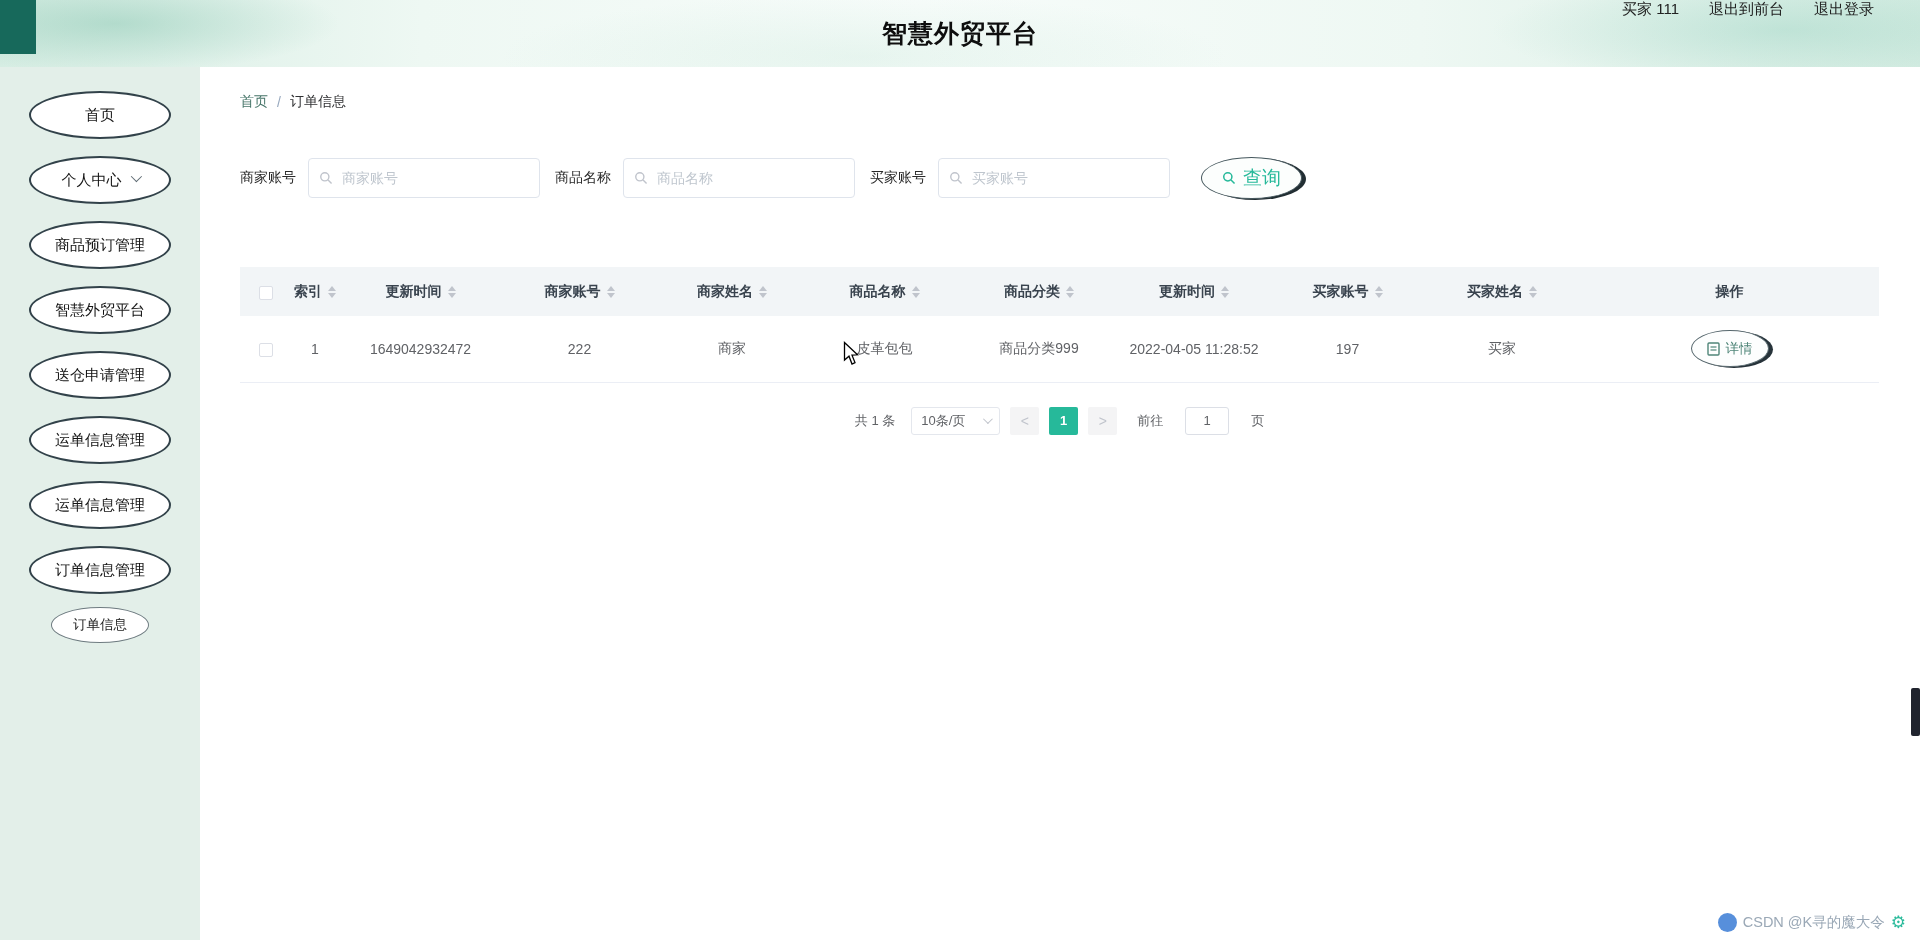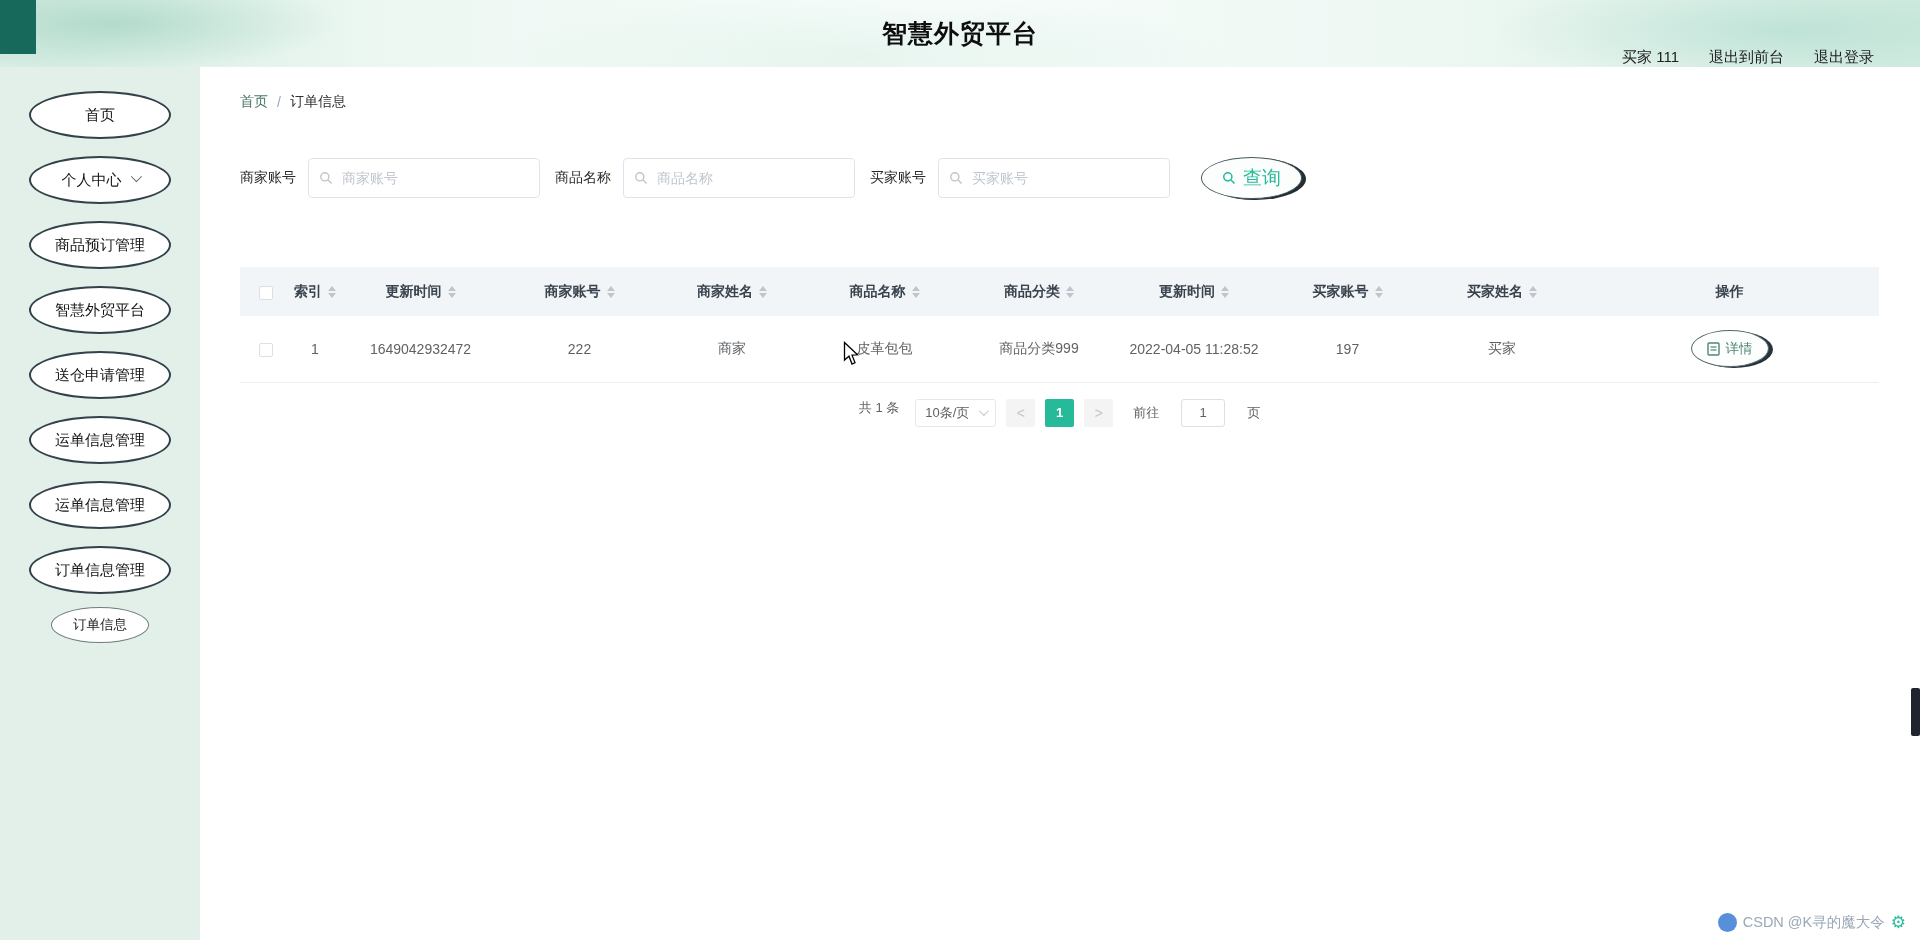--- a/index.html
+++ b/index.html
@@ -17,21 +17,21 @@
       linear-gradient(90deg, #d6ede3 0%, #eef8f3 22%, #f7fcfa 48%, #eef8f3 74%, #d6ede3 100%);
   }
   .corner-block { position: absolute; left: 0; top: 0; width: 36px; height: 54px; background: #17695b; }
   .header-title {
     position: absolute; left: 0; right: 0; top: 0; height: 67px;
     display: flex; align-items: center; justify-content: center;
     font-size: 25px; font-weight: bold; color: #0e0e0e; letter-spacing: 1px;
   }
   .header-links {
     position: absolute; right: 46px; top: 0; height: 67px;
-    display: flex; align-items: flex-end; gap: 30px; font-size: 15px; color: #222;
+    display: flex; align-items: flex-start; gap: 30px; font-size: 15px; color: #222;
   }
   .header-link { cursor: pointer; white-space: nowrap; }
 
   
   .layout { display: flex; height: 873px; }
 
   
   .sidebar {
     width: 200px; background: #e3efe9; height: 100%;
     display: flex; flex-direction: column; align-items: center; padding-top: 24px;
@@ -101,24 +101,24 @@
   .caret-dn { width: 0; height: 0; border-left: 4px solid transparent; border-right: 4px solid transparent; border-top: 5px solid #c0c4cc; }
   .detail-btn {
     display: inline-flex; align-items: center; gap: 6px; height: 37px; padding: 0 15px;
     background: #fdfefe; border: 1.3px solid #55666c; border-radius: 50%;
     box-shadow: 4px 1px 0 0 #27333a;
     color: #4f8578; font-size: 13.5px; cursor: pointer;
     font-family: "Liberation Sans", "DejaVu Sans", sans-serif;
   }
 
   
-  .pagination { margin-top: 16px; display: flex; align-items: flex-start; justify-content: center; font-size: 13px; color: #606266; }
+  .pagination { margin-top: 24px; display: flex; align-items: center; justify-content: center; font-size: 13px; color: #606266; }
   .pg-total { margin-right: 4px; }
   .pg-size {
-    width: 81px; height: 28px; border: 1px solid #e4e7ed; border-radius: 3px; background: #fff;
+    width: 89px; height: 28px; border: 1px solid #e4e7ed; border-radius: 3px; background: #fff;
     display: inline-flex; align-items: center; justify-content: space-between;
     padding: 0 9px; margin-left: 12px; color: #606266; cursor: pointer;
   }
   .pg-size .chev { width: 7px; height: 7px; border-right: 1.3px solid #c0c4cc; border-bottom: 1.3px solid #c0c4cc; transform: rotate(45deg) translateY(-2px); }
   .pg-btn {
     min-width: 29px; height: 28px; border-radius: 2px; background: #f4f4f5; color: #c0c4cc;
     display: inline-flex; align-items: center; justify-content: center; font-size: 14px;
     margin-left: 10px; cursor: pointer; user-select: none;
   }
   .pg-page {

